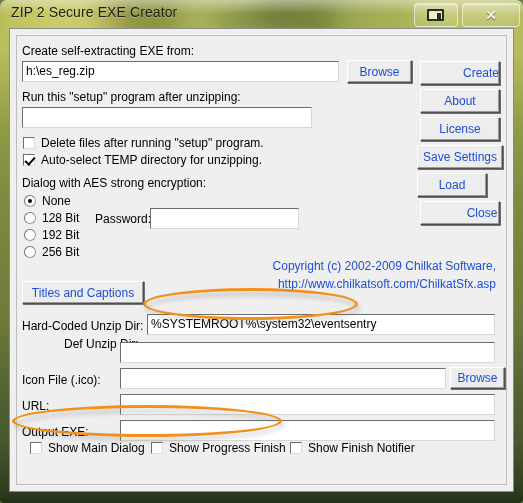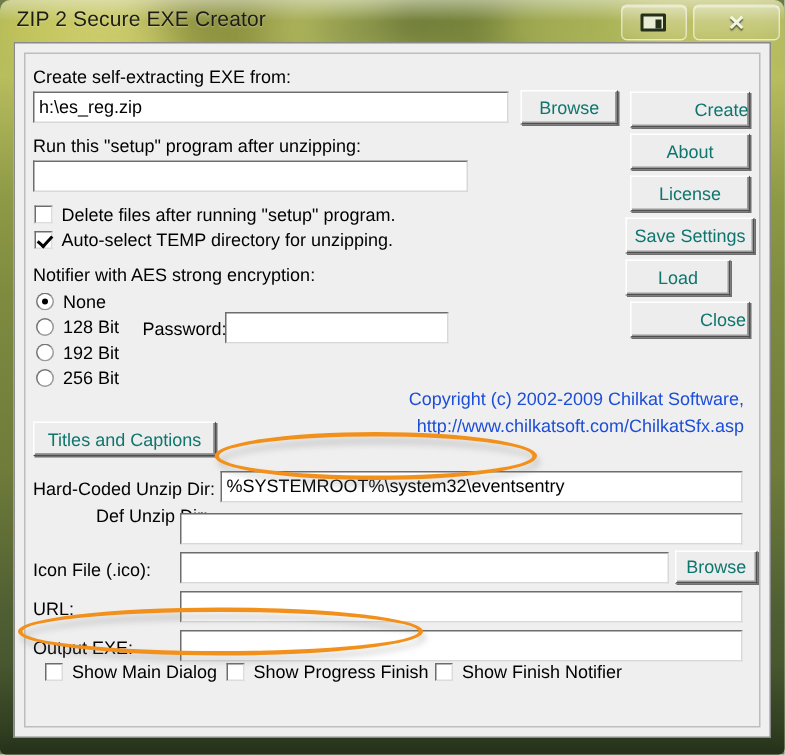--- a/index.html
+++ b/index.html
@@ -99,21 +99,21 @@
     line-height:15px;
     overflow:hidden;white-space:nowrap;
   }
   .btn{
     position:absolute;box-sizing:border-box;
     background:#ededed;
     border:1px solid #ffffff;
     border-right-color:#4f4f4f;border-bottom-color:#4f4f4f;
     box-shadow:inset -1px -1px 0 #9a9a9a, 1px 1px 0 #6f6f6f;
     font-family:"Liberation Sans", sans-serif;
-    font-size:12px;color:#0f766e;
+    font-size:12px;color:#1d4ed8;
     text-align:center;
     line-height:21px;
     cursor:default;
   }
   .cb-wrap{position:absolute;font-size:12px;color:#000;white-space:nowrap;}
   .cbox{
     display:inline-block;width:12px;height:12px;vertical-align:-2px;
     background:#fff;
     border:1px solid #8a8a8a;
     border-top-color:#6d6d6d;border-left-color:#6d6d6d;
@@ -194,21 +194,21 @@
     <div class="lbl" style="left:12px;top:61px;">Run this "setup" program after unzipping:</div>
     <div class="tinput" style="left:12px;top:78px;width:290px;"></div>
 
     <div class="cb-wrap" style="left:13px;top:107px;">
       <span class="cbox"></span><span>Delete files after running "setup" program.</span>
     </div>
     <div class="cb-wrap" style="left:13px;top:124px;">
       <span class="cbox checked"></span><span>Auto-select TEMP directory for unzipping.</span>
     </div>
 
-    <div class="lbl" style="left:12px;top:147px;">Notifier with AES strong encryption:</div>
+    <div class="lbl" style="left:12px;top:147px;">Dialog with AES strong encryption:</div>
 
     <div class="rb-wrap" style="left:14px;top:165px;">
       <span class="rbox checked"></span><span>None</span>
     </div>
     <div class="rb-wrap" style="left:14px;top:182px;">
       <span class="rbox"></span><span>128 Bit</span>
     </div>
     <div class="rb-wrap" style="left:14px;top:199px;">
       <span class="rbox"></span><span>192 Bit</span>
     </div>

